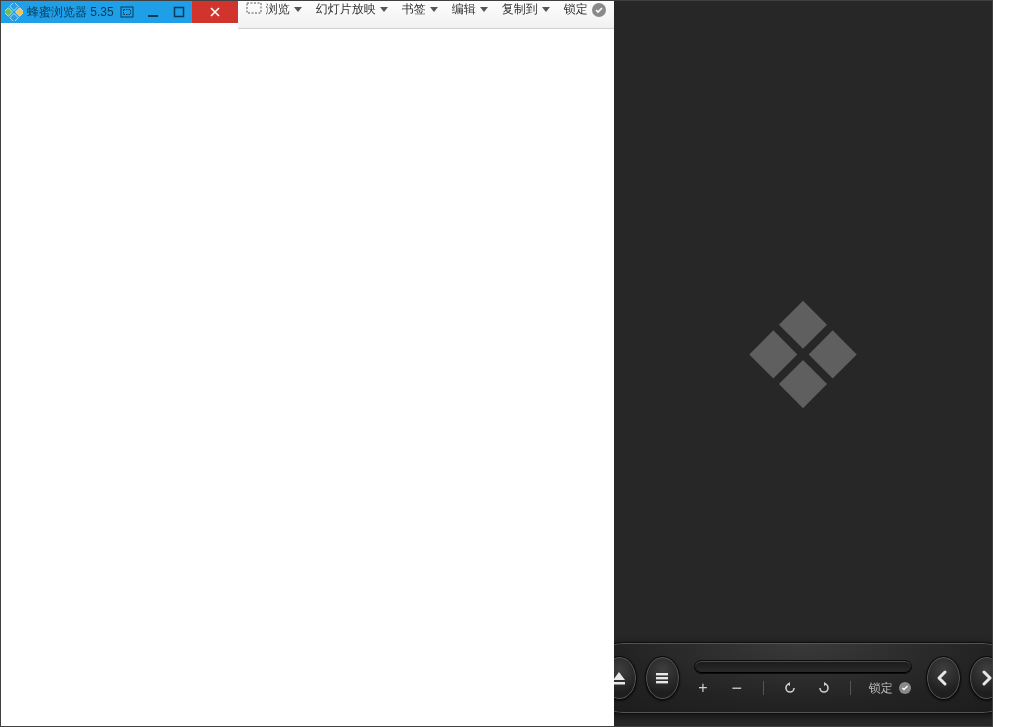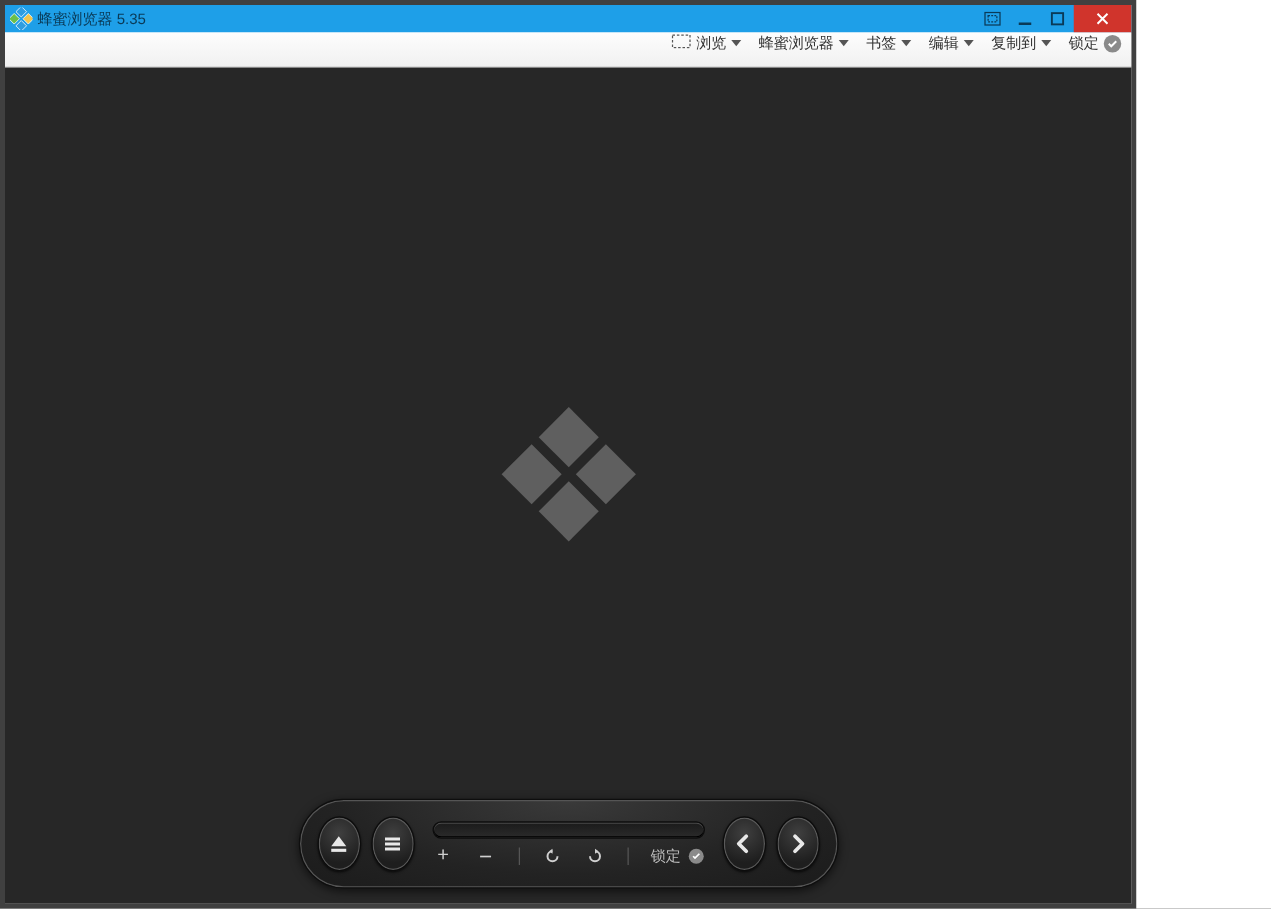--- a/index.html
+++ b/index.html
@@ -1,17 +1,17 @@
 <!DOCTYPE html>
 <html><head>
 <meta charset="utf-8">
 <style>
   * { margin: 0; padding: 0; box-sizing: border-box; user-select: none; }
   html, body { width: 1019px; height: 727px; overflow: hidden; font-family: "Microsoft YaHei", "Segoe UI", sans-serif; font-size: 12px; }
-  .window { width: 909px; height: 727px; display: flex; flex-direction: column; border: 4px solid #404040; }
+  .window { width: 993px; height: 727px; display: flex; flex-direction: row; border: 1px solid #404040; }
 
   
   .titlebar { height: 22px; background: #1e9fe8; display: flex; align-items: center; color: #083a57; }
   .titlebar .app-icon { width: 18px; height: 18px; margin: 0 4px 0 4px; position: relative; }
   .titlebar .title { font-size: 12px; color: #0a3a57; flex: 0 0 auto; }
   .titlebar .spacer { flex: 1 1 auto; }
   .titlebar .ctrl { width: 26px; height: 22px; display: flex; align-items: center; justify-content: center; color: #0a3a57; }
   .titlebar .ctrl.close { width: 46px; background: #d0342c; color: #fff; }
   .titlebar .ctrl svg { display: block; }
 
@@ -103,21 +103,21 @@
     <div class="item">
       <span>
         <svg width="16" height="12" viewBox="0 0 16 12">
             <rect x="1" y="1" width="14" height="10" fill="none" stroke="#555" stroke-width="1" stroke-dasharray="2 1.5"></rect>
           </svg>
       </span>
       <span>浏览</span>
       <span class="caret"></span>
     </div>
     <div class="item">
-      <span>蜂蜜浏览器</span>
+      <span>幻灯片放映</span>
       <span class="caret"></span>
     </div>
     <div class="item">
       <span>书签</span>
       <span class="caret"></span>
     </div>
     <div class="item">
       <span>编辑</span>
       <span class="caret"></span>
     </div>

